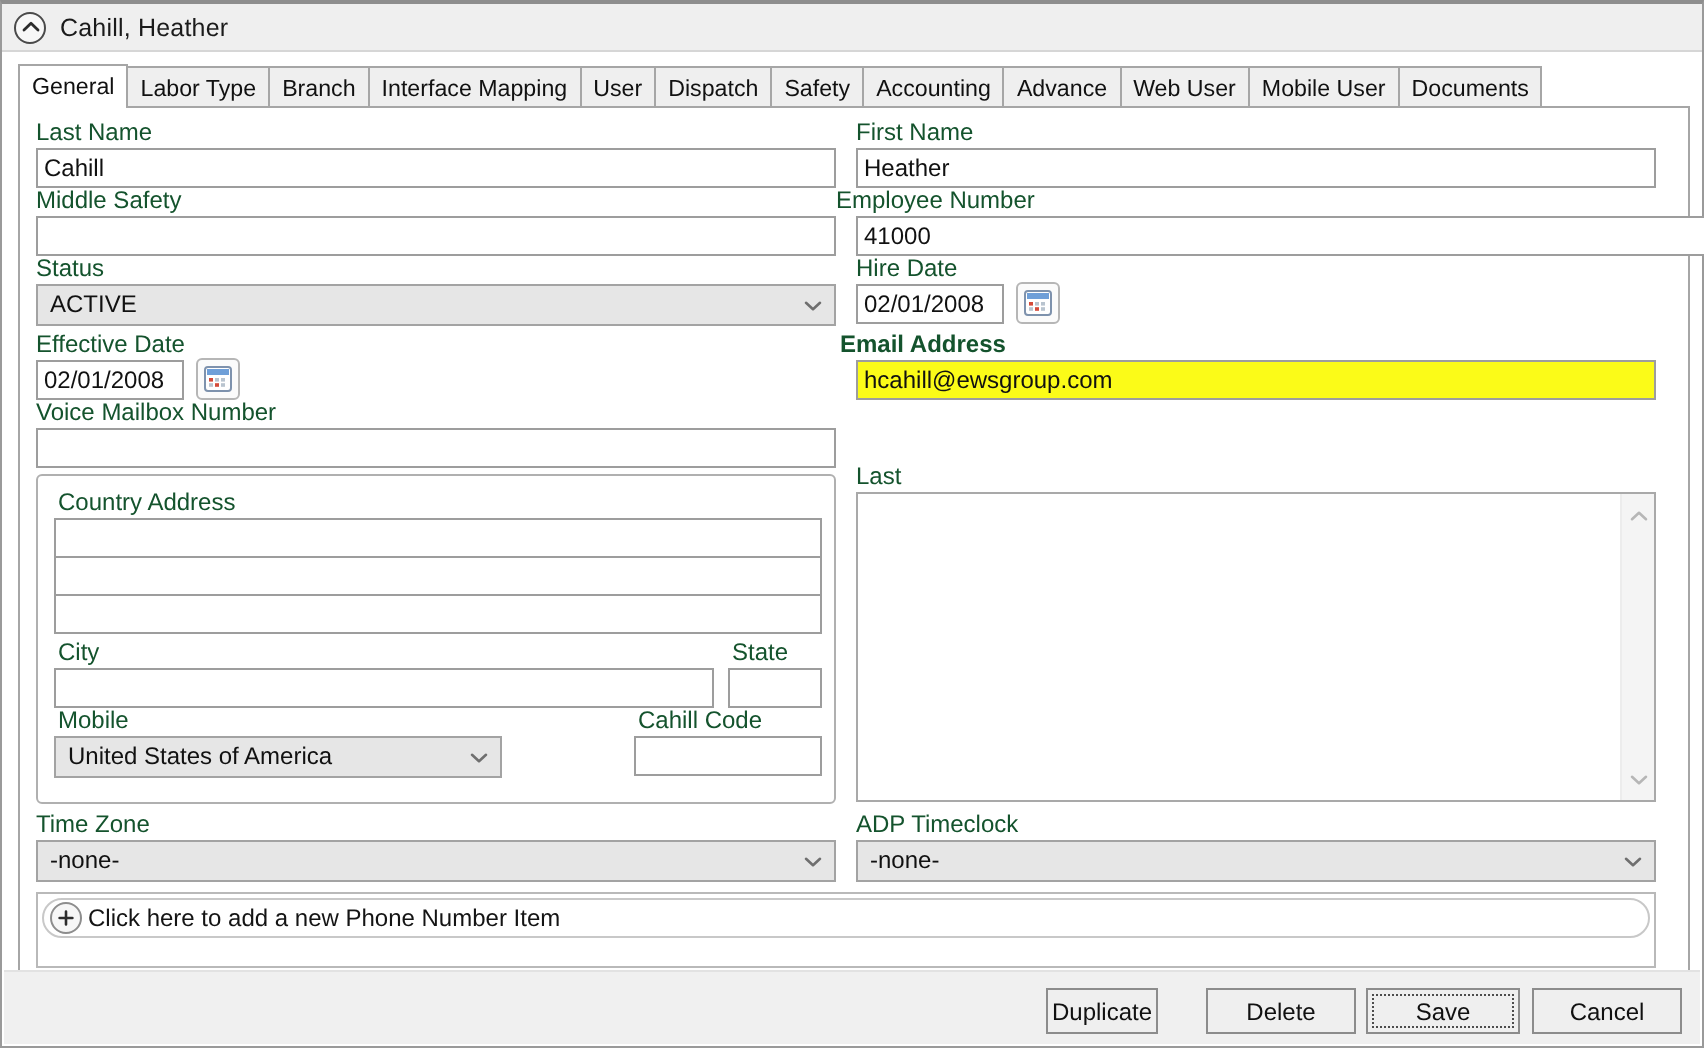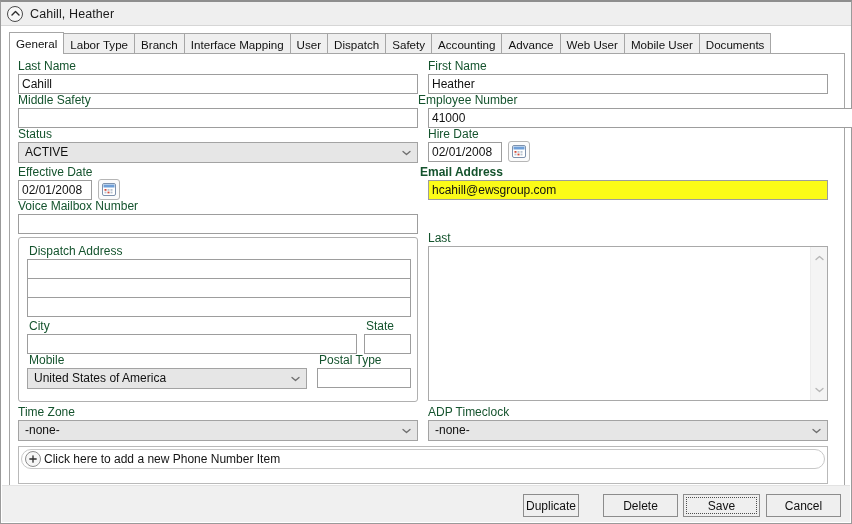--- a/index.html
+++ b/index.html
@@ -346,33 +346,33 @@
           <rect x="2.5" y="8.6" width="2" height="1.8" fill="#b9c4cf"></rect>
           <rect x="5.5" y="8.6" width="2" height="1.8" fill="#d44b3a"></rect>
           <rect x="8.5" y="8.6" width="2" height="1.8" fill="#b9c4cf"></rect>
         </svg>
       </div>
 
       <div class="lbl" style="left:8px; top:145px;">Voice Mailbox Number</div>
       <div class="tb" style="left:8px; top:160px; width:400px;"></div>
 
       <div class="groupbox" style="left:8px; top:183px; width:400px; height:165px;">
-        <div class="lbl" style="left:10px; top:6px;">Dispatch Address</div>
+        <div class="lbl" style="left:10px; top:6px;">Country Address</div>
         <div class="tb" style="left:8px; top:21px; width:384px;"></div>
         <div class="tb" style="left:8px; top:40px; width:384px;"></div>
         <div class="tb" style="left:8px; top:59px; width:384px;"></div>
 
         <div class="lbl" style="left:10px; top:81px;text-align:right;">City</div>
         <div class="lbl" style="left:347px; top:81px;">State</div>
         <div class="tb" style="left:8px; top:96px; width:330px;"></div>
         <div class="tb" style="left:345px; top:96px; width:47px;"></div>
 
         <div class="lbl" style="left:10px; top:115px;">Mobile</div>
-        <div class="lbl" style="left:300px; top:115px;">Postal Type</div>
-        <div class="combo" style="left:8px; top:130px; width:280px;">
+        <div class="lbl" style="left:300px; top:115px;">Cahill Code</div>
+        <div class="combo" style="left:8px; top:130px; width:224px;">
           <span>United States of America</span>
           <span class="chev">
             <svg width="9" height="6" viewBox="0 0 9 6">
                 <path d="M1 1.4 L4.5 4.6 L8 1.4" fill="none" stroke="#6f6f6f" stroke-width="1.3" stroke-linecap="round" stroke-linejoin="round"></path>
               </svg>
           </span>
         </div>
         <div class="tb" style="left:298px; top:130px; width:94px;"></div>
       </div>
 

